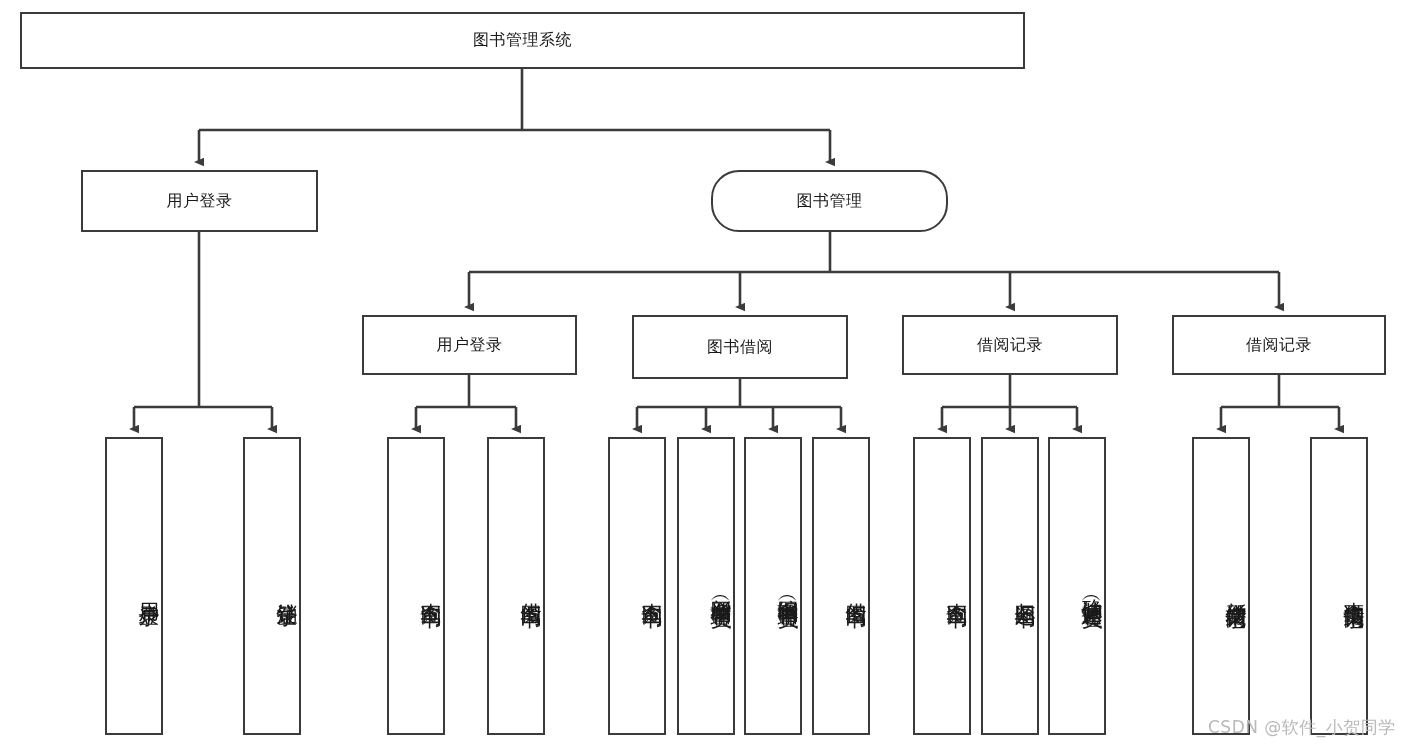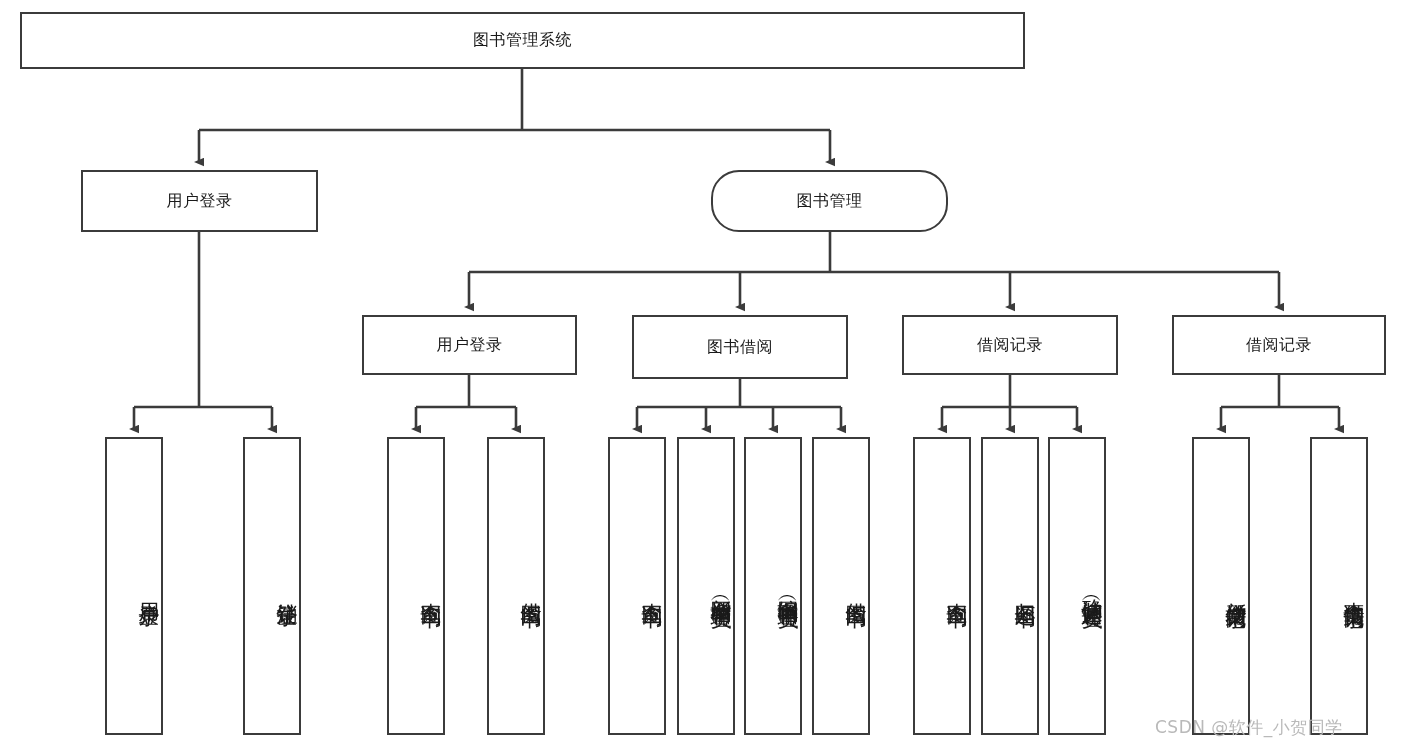--- a/index.html
+++ b/index.html
@@ -180,15 +180,15 @@
     <span class="vtext">确认归还（管理员）</span>
   </div>
 
   <div class="node vert" style="left:1192px; top:437px; width:58px; height:298px;">
     <span class="vtext">新增借阅记录</span>
   </div>
   <div class="node vert" style="left:1310px; top:437px; width:58px; height:298px;">
     <span class="vtext">查询借阅记录</span>
   </div>
 
-  <div class="watermark" style="left:1155px; top:716px;">CSDN @软件_小贺同学</div>
+  <div class="watermark" style="left:1192px; top:716px;padding-left:16px;">CSDN @软件_小贺同学</div>
 
 </div>
 
 </body></html>

